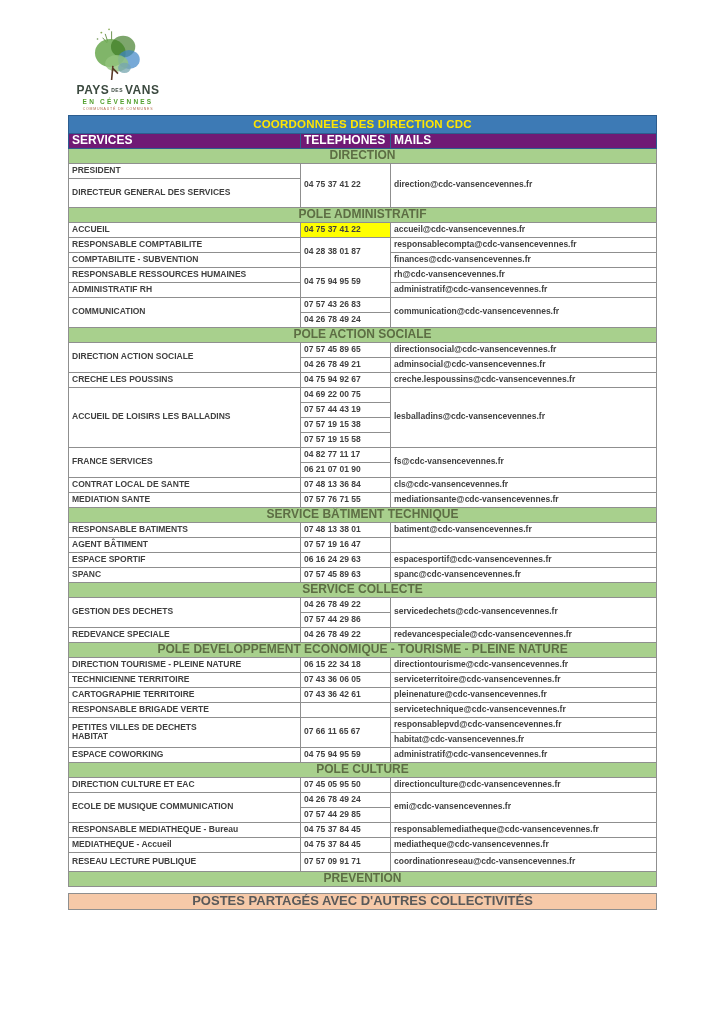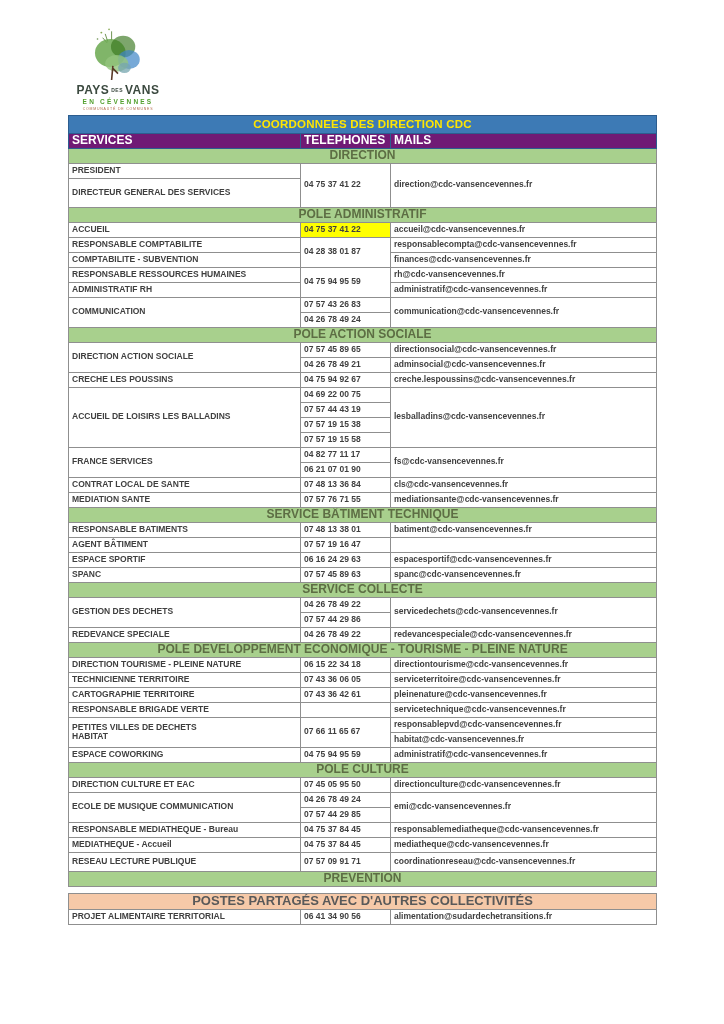--- a/index.html
+++ b/index.html
@@ -291,19 +291,14 @@
 <table class="doc" id="shared-table">
   <colgroup>
       <col class="c-serv">
       <col class="c-tel">
       <col class="c-mail">
     </colgroup>
   <tbody id="shared-tbody">
     <tr class="shared-head">
       <td colspan="3">POSTES PARTAGÉS AVEC D'AUTRES COLLECTIVITÉS</td>
     </tr>
-  <tr>
-        <td class="cell-service">PROJET ALIMENTAIRE TERRITORIAL</td>
-        <td class="cell-tel">06 41 34 90 56</td>
-        <td class="cell-mail">alimentation@sudardechetransitions.fr</td>
-      </tr>
     </tbody>
 </table>
 
 </body></html>

